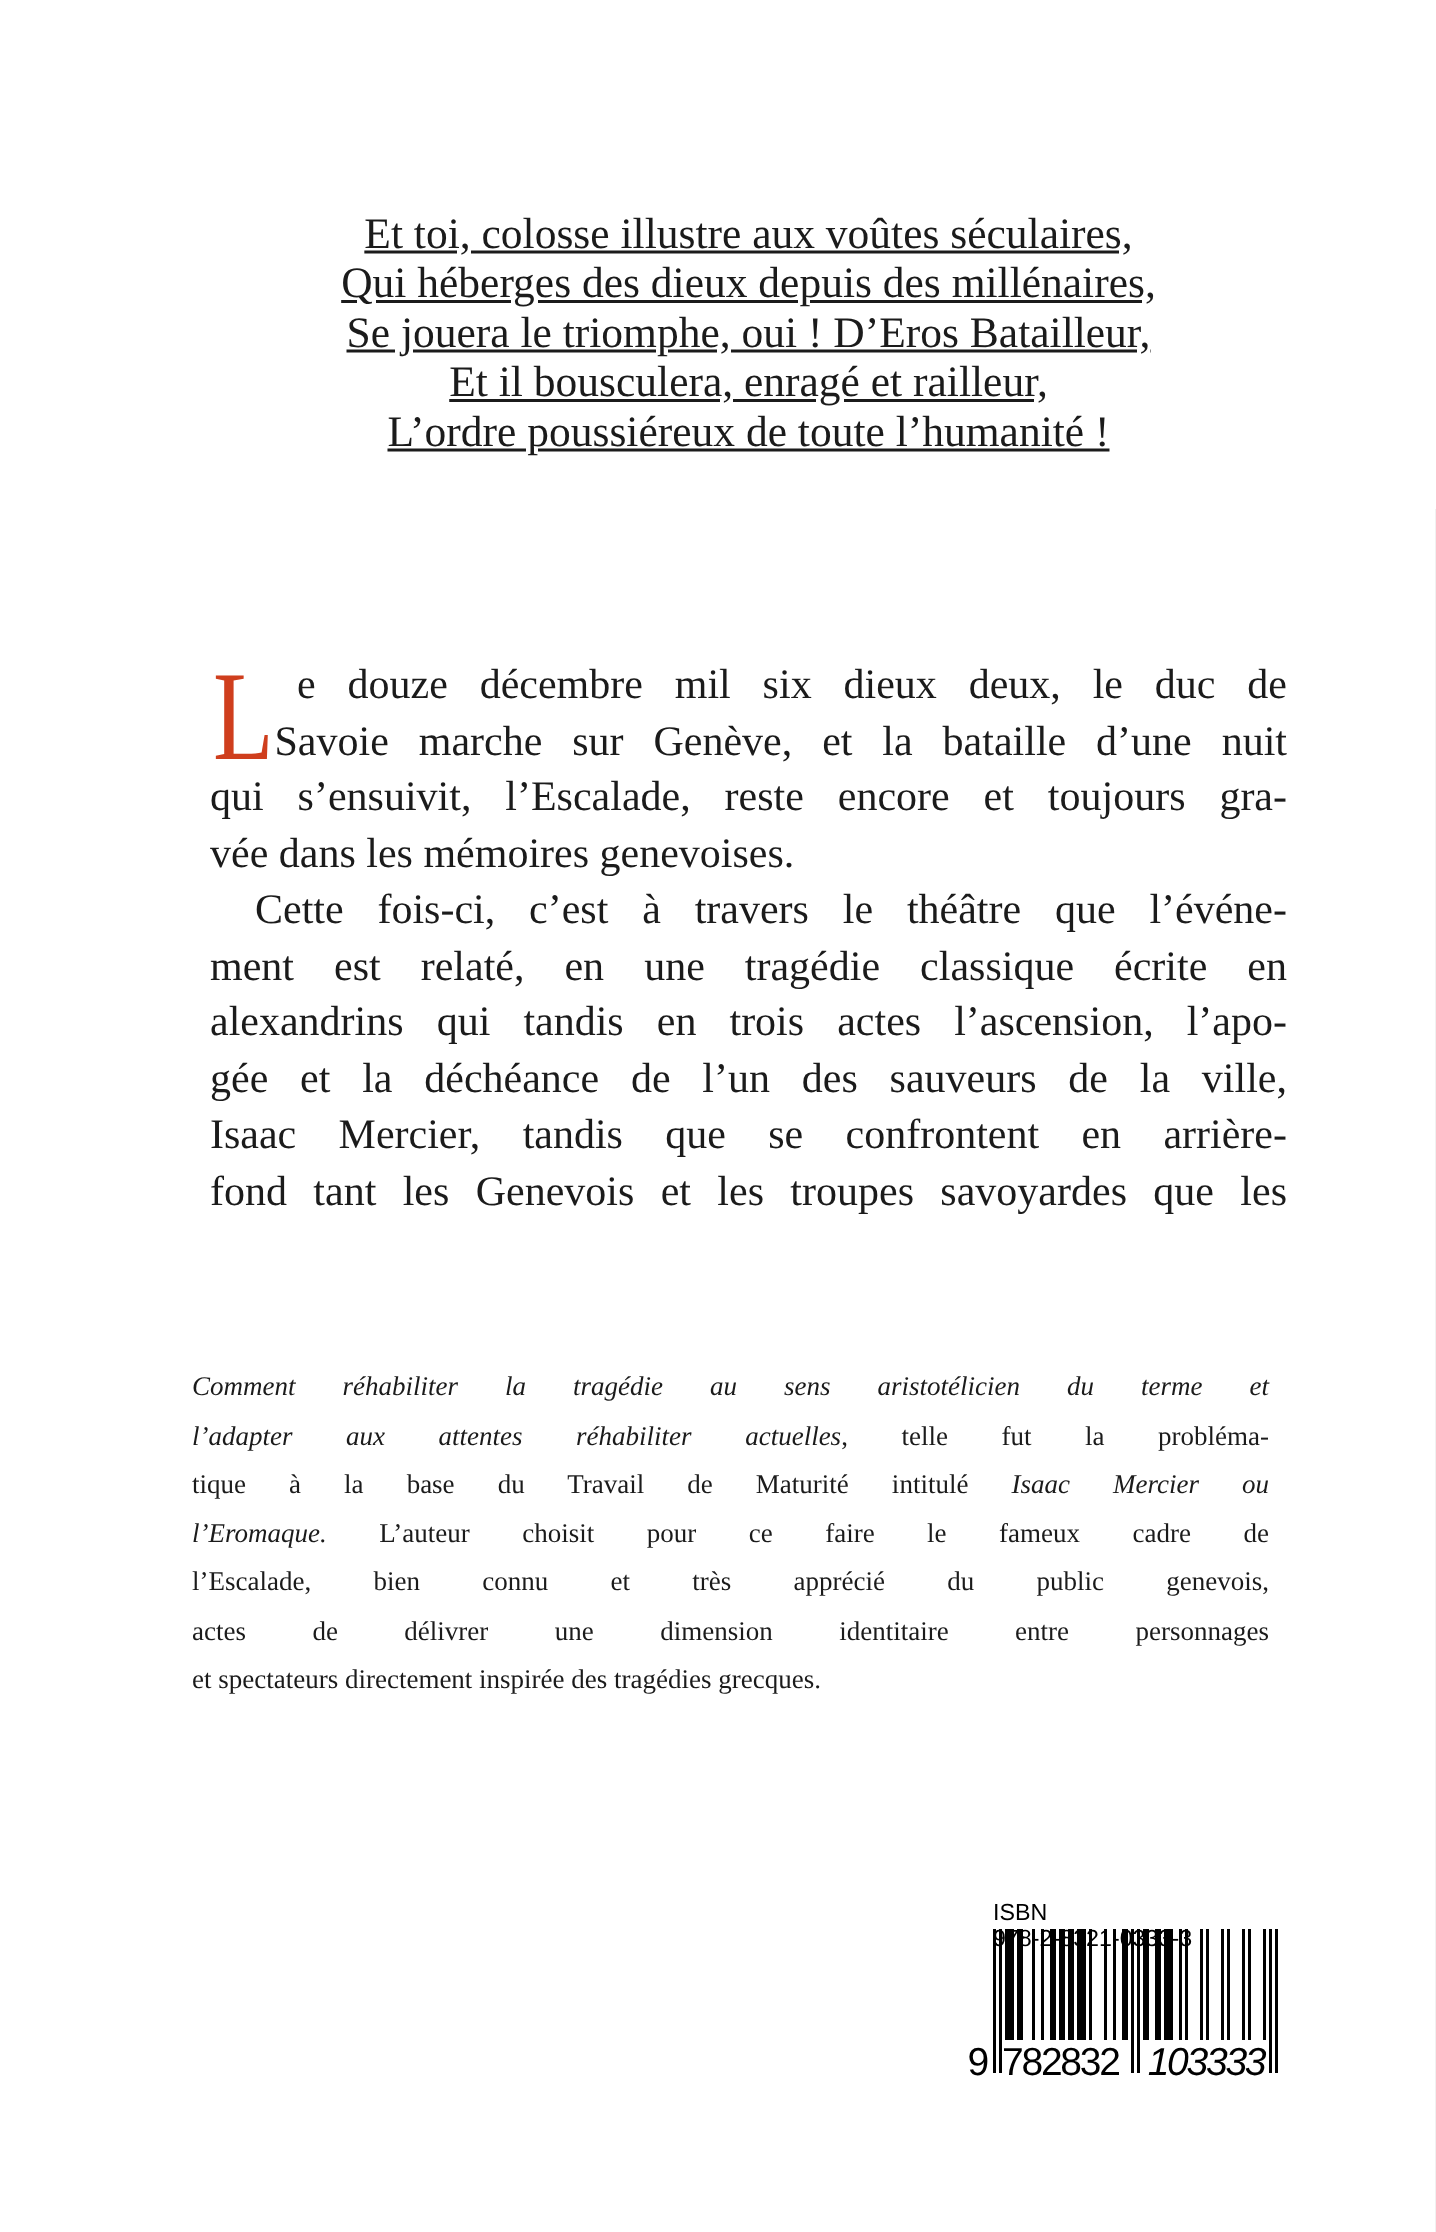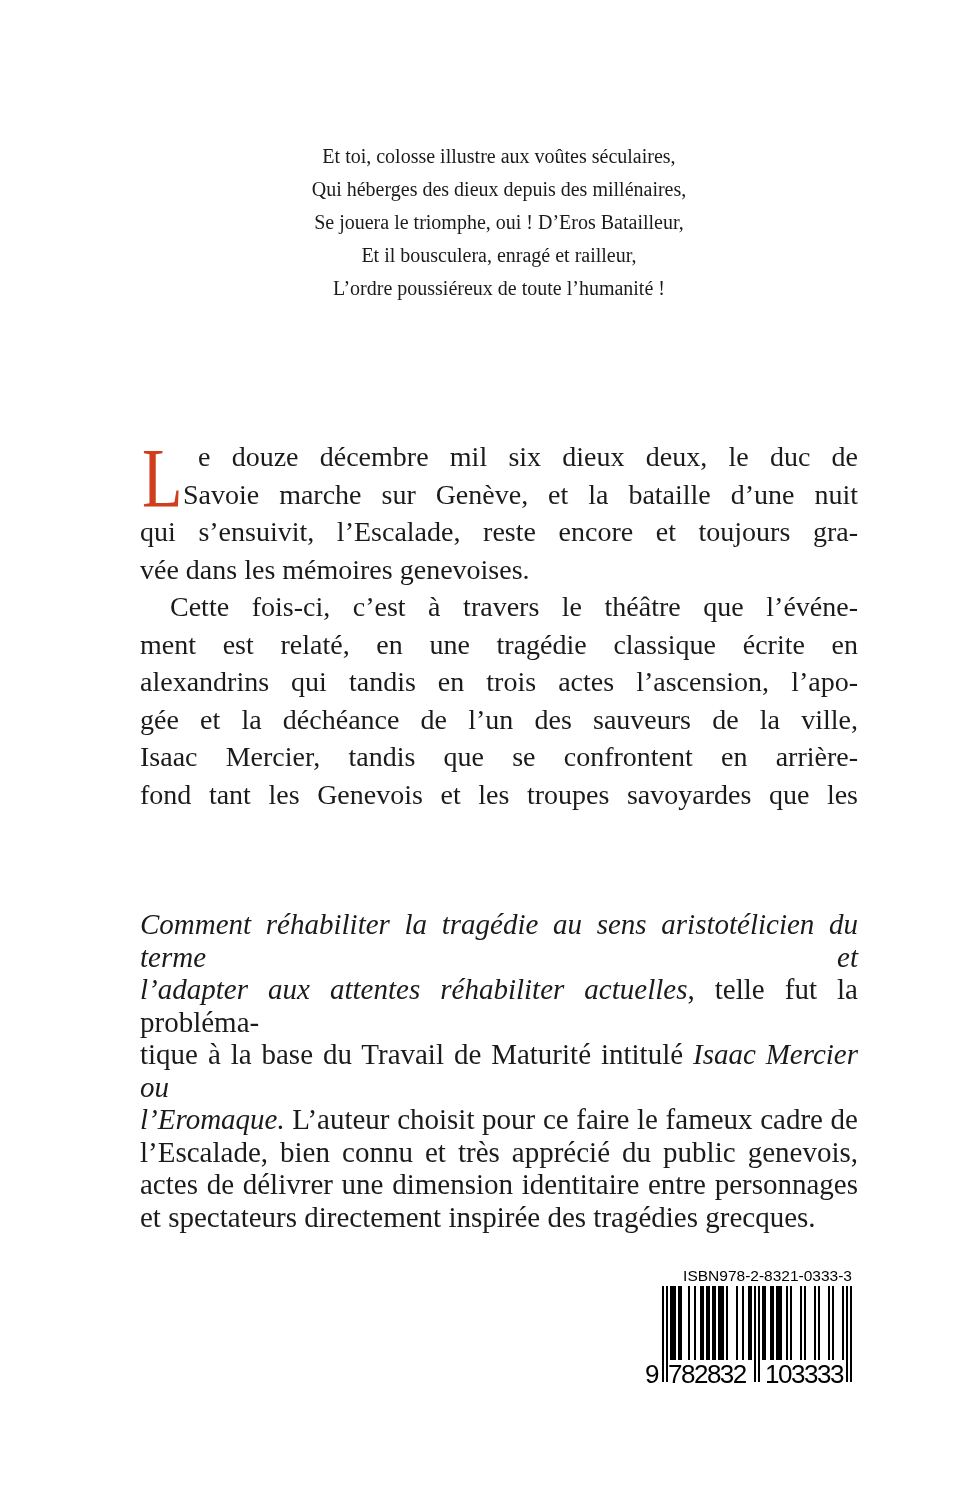--- a/index.html
+++ b/index.html
@@ -18,22 +18,23 @@
   .tline.last { text-align-last:left; }
   .center-lines .tline { text-align:center; text-align-last:center; }
   .it { font-style:italic; }
   .rm { font-style:normal; }
 
   
   .poem {
     position:absolute;
     top:140px; left:40px; width:918px;
     font-style:italic;
-    font-size:20px;
+    font-size:29px;
     line-height:33px;
+    text-decoration:underline;
   }
 
   
   .synopsis {
     position:absolute;
     top:438px; left:140px; width:718px;
     font-size:28px;
     line-height:37.5px;
   }
   #para1 { position:relative; }
@@ -46,59 +47,60 @@
     font-size:85px;
     line-height:85px;
     font-weight:400;
     transform:scaleX(0.78);
     transform-origin:0 0;
   }
 
   
   .review {
     position:absolute;
-    top:908px; left:140px; width:718px;
-    font-size:29px;
+    top:908px; left:128px; width:718px;
+    font-size:18px;
     line-height:32.5px;
   }
 
   
   .barcode {
     position:absolute;
     left:638px; top:1267px;
     width:216px; height:118px;
     font-family:"Liberation Sans", sans-serif;
     color:#000;
   }
   .isbn-label {
     position:absolute;
     left:24px; top:0; width:190px;
     font-size:15.5px;
     line-height:17px;
     display:flex;
-    justify-content:flex-end;
+    justify-content:flex-start;
     white-space:nowrap;
+    flex-direction:column;
   }
   .bars {
     position:absolute;
     left:24px; top:19px;
     width:190px; height:96px;
   }
   .bar { position:absolute; top:0; width:2px; height:74px; background:#000; }
   .bar.guard { height:96px; }
   .digit-group {
     position:absolute;
     top:95px;
     font-size:26px;
     line-height:24px;
     letter-spacing:-1.5px;
   }
   #dg0 { left:0;  width:20px; text-align:right; }
   #dg1 { left:30px;  width:84px; text-align:left; }
-  #dg2 { left:124px; width:84px; text-align:center; }
+  #dg2 { left:124px; width:84px; text-align:center;font-style:italic; }
 </style>
 </head>
 <body>
 
 <div class="page">
 
   <div class="poem center-lines">
       <div class="tline l0"><span class="rm">Et toi, colosse illustre aux voûtes séculaires,</span></div>
       <div class="tline l1"><span class="rm">Qui héberges des dieux depuis des millénaires,</span></div>
       <div class="tline l3"><span class="rm">Se jouera le triomphe, oui ! D’Eros Batailleur,</span></div>

